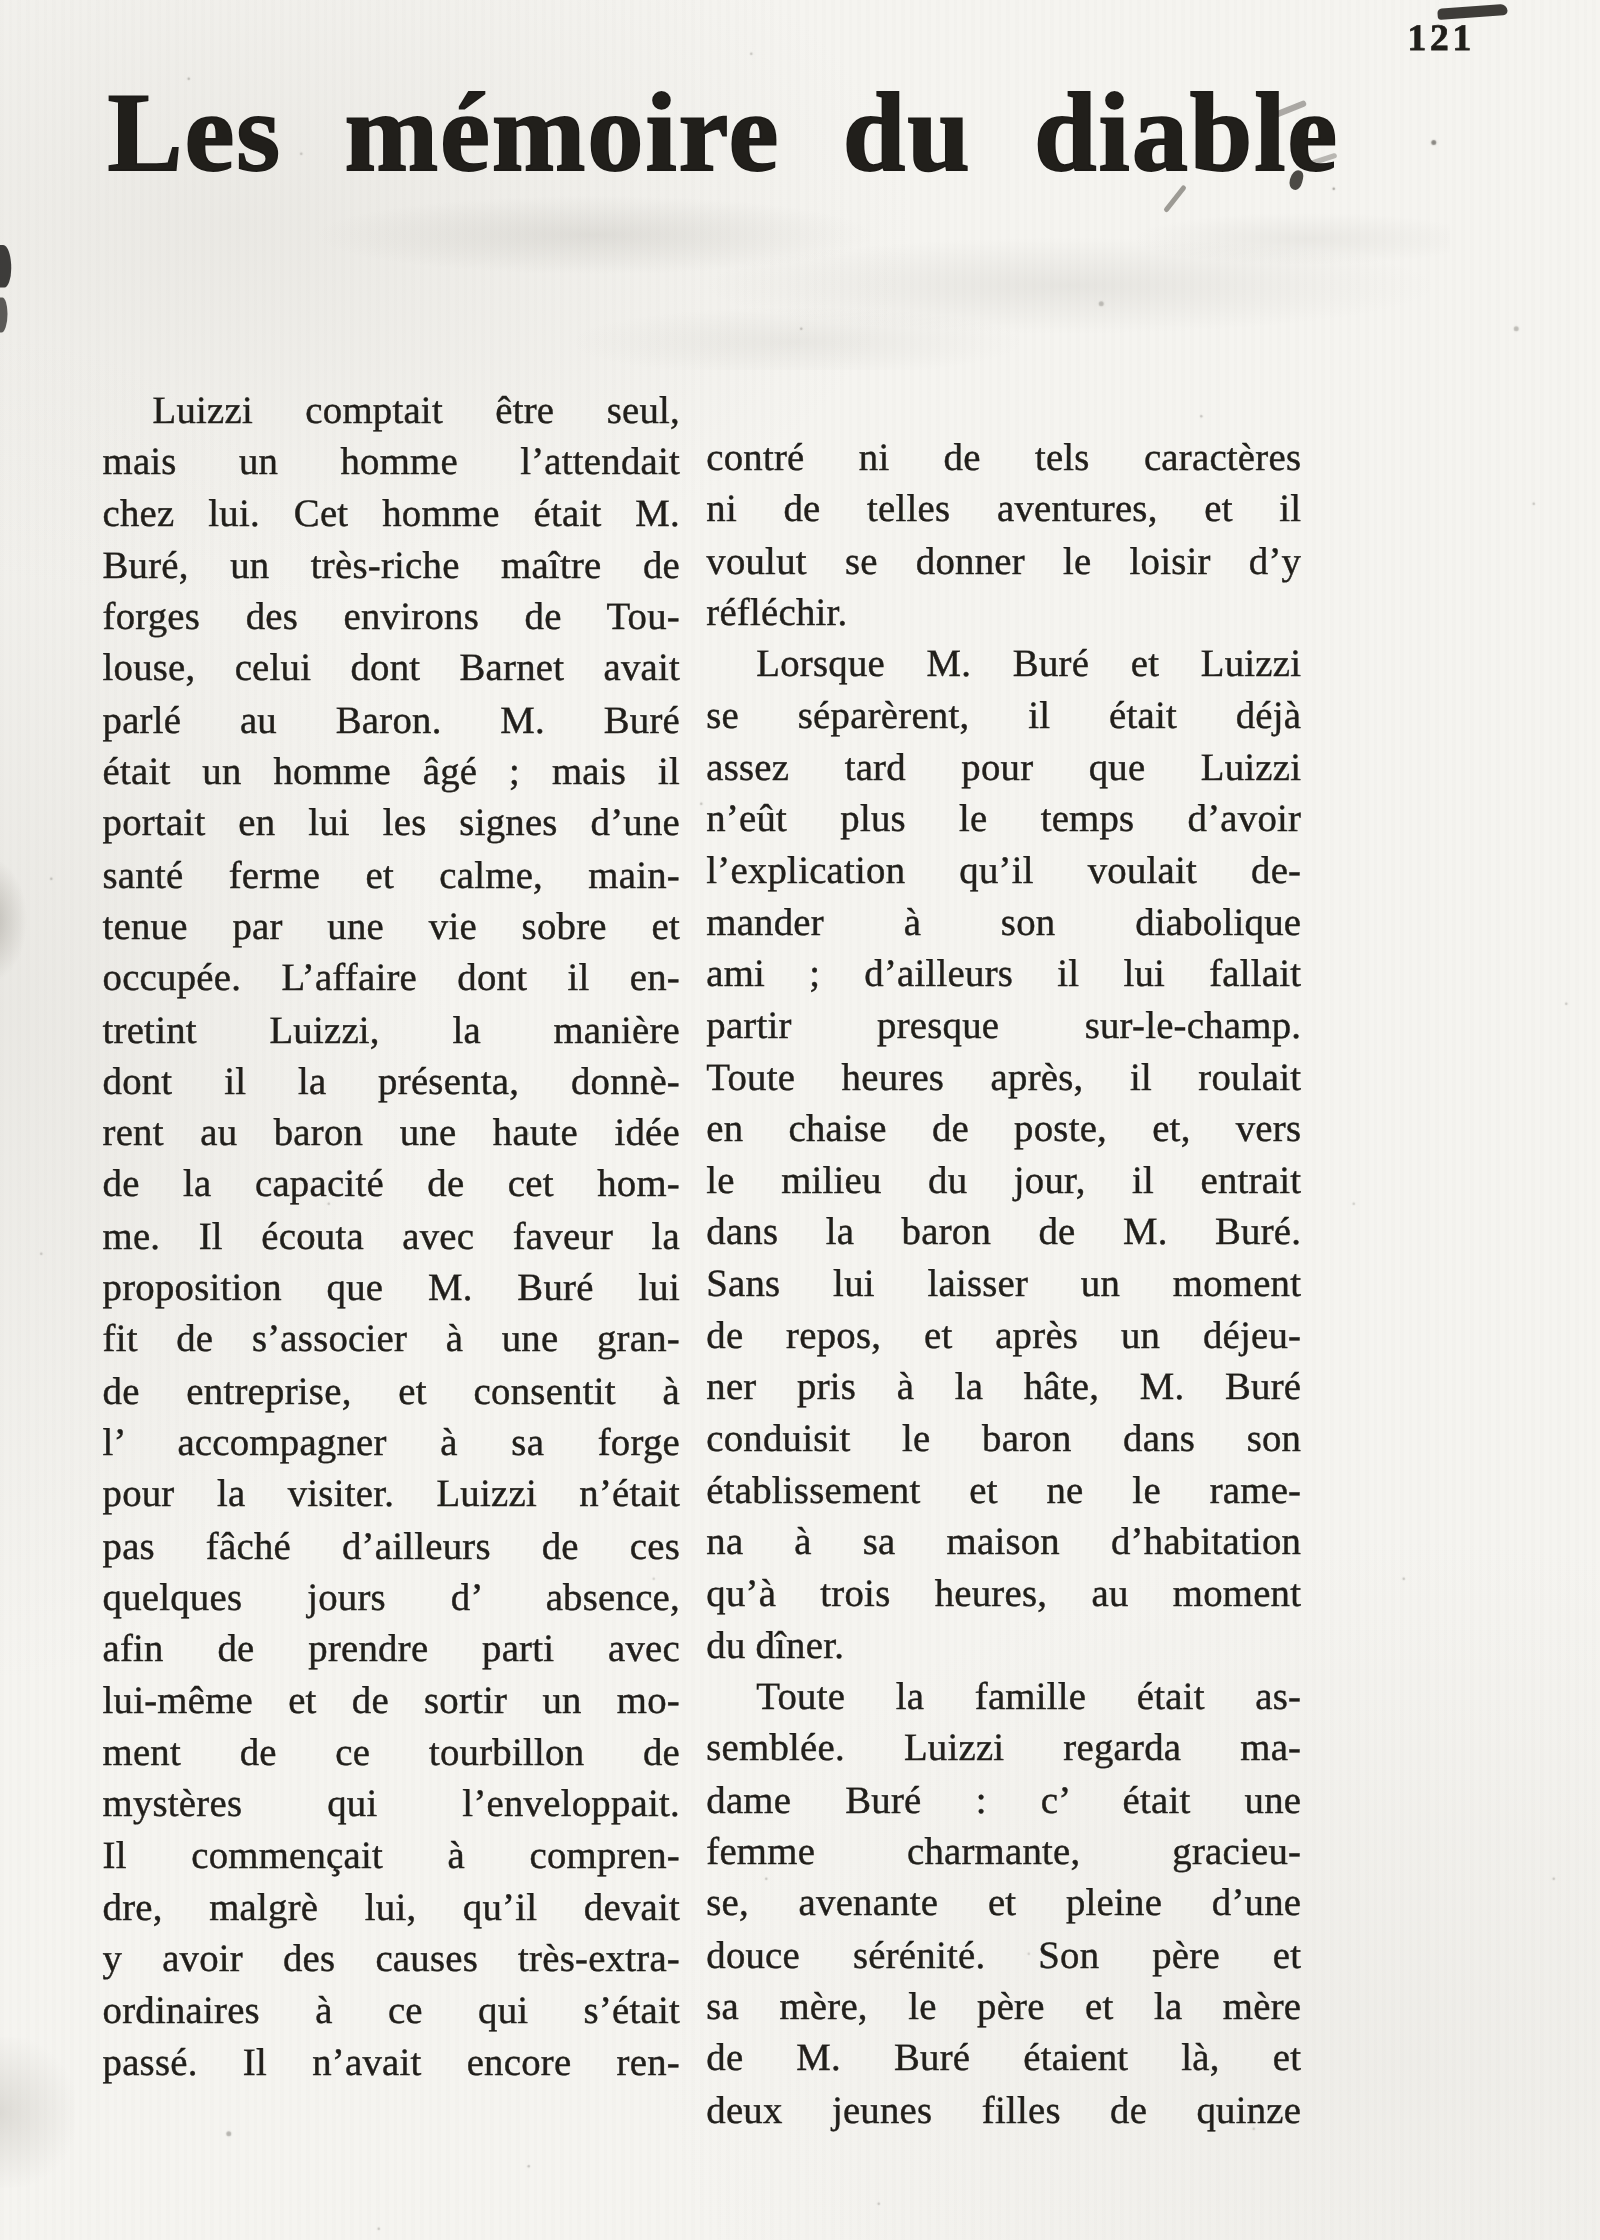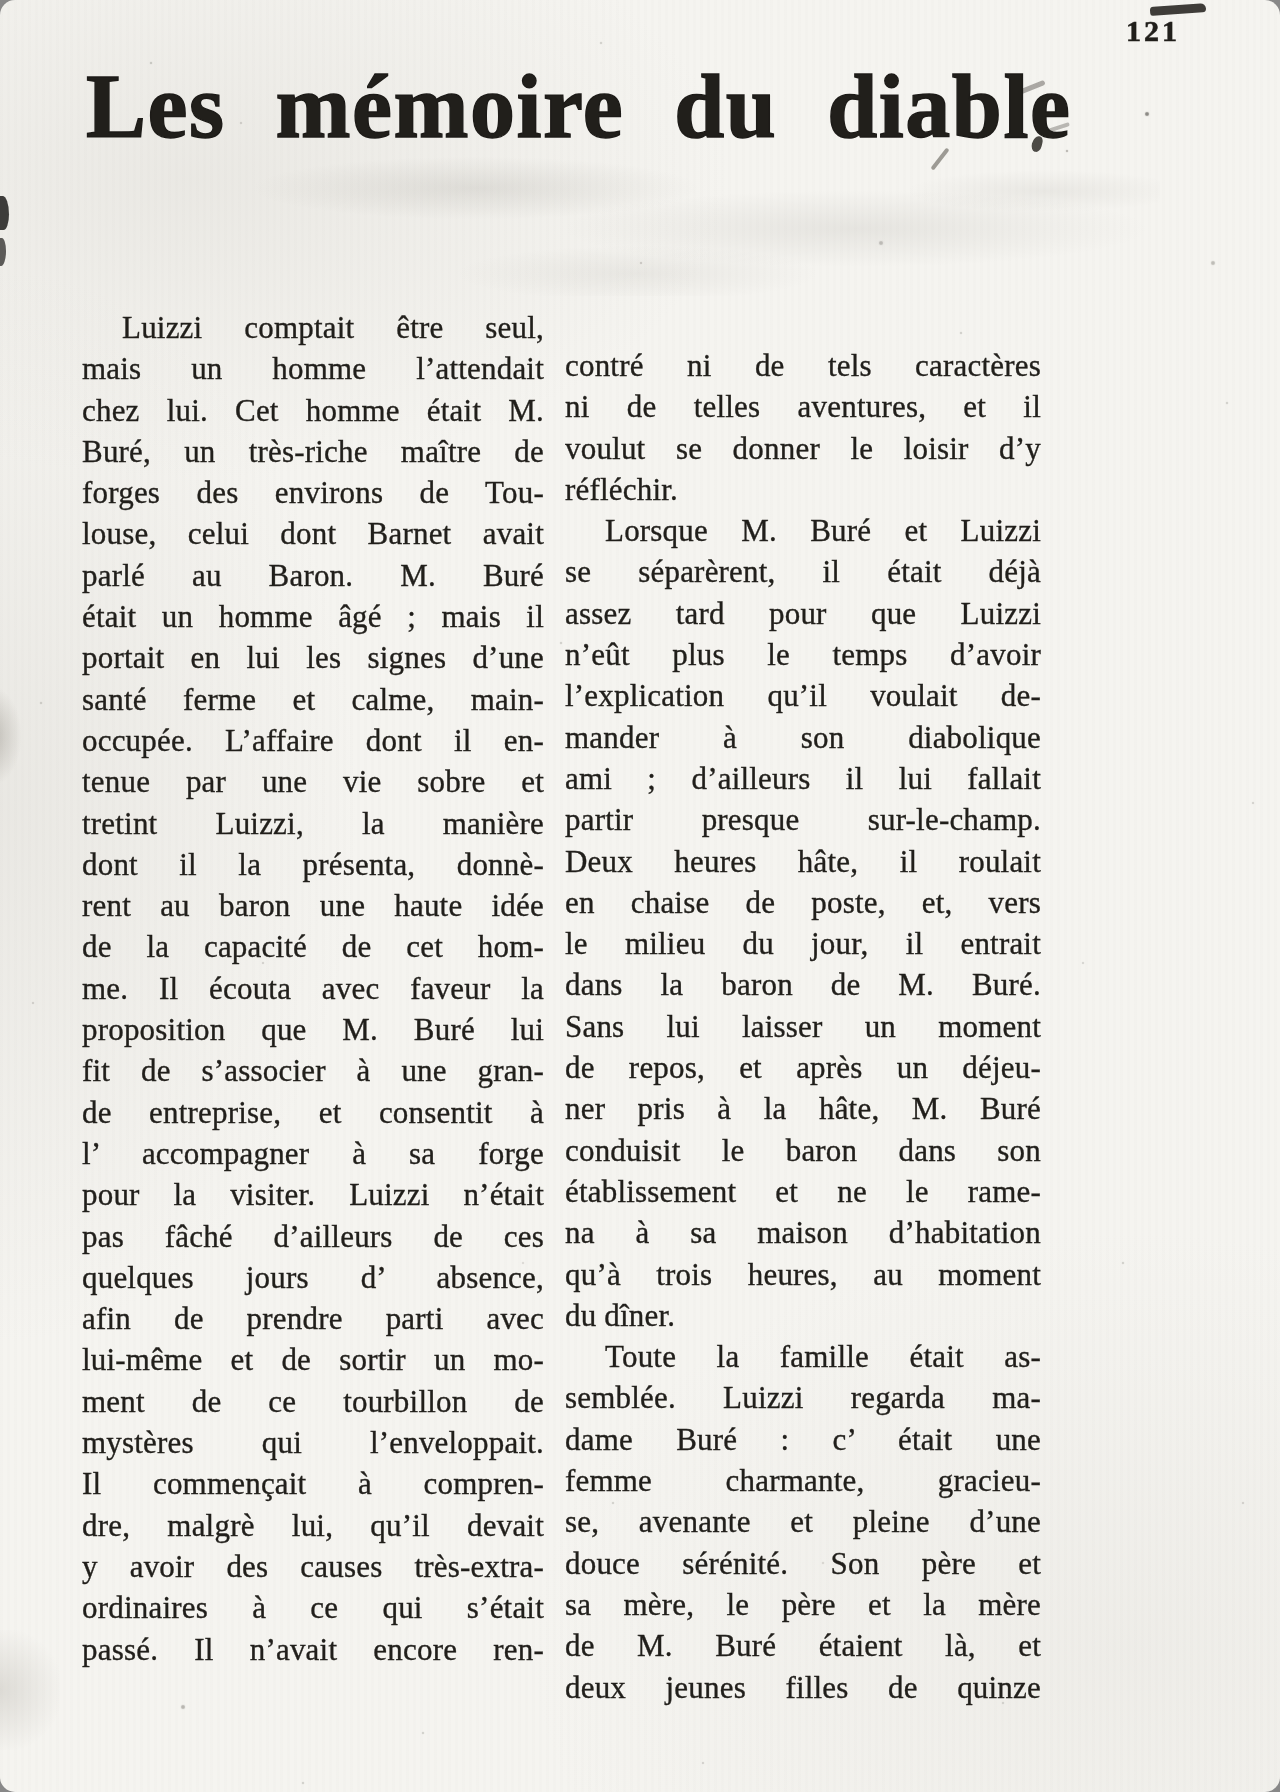--- a/index.html
+++ b/index.html
@@ -9,21 +9,20 @@
     margin:0 auto;
     overflow:hidden;
     background-color:#f5f4f0;
     background-image:
       radial-gradient(ellipse 900px 500px at 15% 10%, rgba(190,186,178,.20), transparent 60%),
       radial-gradient(ellipse 600px 900px at 0% 45%, rgba(180,176,168,.18), transparent 60%),
       radial-gradient(ellipse 1000px 700px at 88% 92%, rgba(196,192,184,.14), transparent 60%),
       repeating-linear-gradient(90deg, rgba(60,56,50,.012) 0 3px, transparent 3px 7px);
     font-family:"Liberation Serif", serif;
     color:#211f1b;
-    border-radius:15px;
   }
   
   .page-number{
     position:absolute; top:14px; left:1126px;
     font-size:30px; font-weight:700; letter-spacing:3px;
     -webkit-text-stroke:0.6px #211f1b;
   }
   .title{
     position:absolute; left:86px; top:62px; margin:0;
     font-family:"Liberation Serif", serif;
@@ -153,22 +152,22 @@
         <div class="line indent">Luizzi comptait être seul,</div>
         <div class="line">mais un homme l’attendait</div>
         <div class="line">chez lui. Cet homme était M.</div>
         <div class="line">Buré, un très-riche maître de</div>
         <div class="line">forges des environs de Tou-</div>
         <div class="line">louse, celui dont Barnet avait</div>
         <div class="line">parlé au Baron. M. Buré</div>
         <div class="line">était un homme âgé ; mais il</div>
         <div class="line">portait en lui les signes d’une</div>
         <div class="line">santé ferme et calme, main-</div>
+        <div class="line">tenue par une vie sobre et</div>
         <div class="line">occupée. L’affaire dont il en-</div>
-        <div class="line">tenue par une vie sobre et</div>
         <div class="line">tretint Luizzi, la manière</div>
         <div class="line">dont il la présenta, donnè-</div>
         <div class="line">rent au baron une haute idée</div>
         <div class="line">de la capacité de cet hom-</div>
         <div class="line">me. Il écouta avec faveur la</div>
         <div class="line">proposition que M. Buré lui</div>
         <div class="line">fit de s’associer à une gran-</div>
         <div class="line">de entreprise, et consentit à</div>
         <div class="line">l’ accompagner à sa forge</div>
         <div class="line">pour la visiter. Luizzi n’était</div>
@@ -190,21 +189,21 @@
         <div class="line">voulut se donner le loisir d’y</div>
         <div class="line end">réfléchir.</div>
         <div class="line indent">Lorsque M. Buré et Luizzi</div>
         <div class="line">se séparèrent, il était déjà</div>
         <div class="line">assez tard pour que Luizzi</div>
         <div class="line">n’eût plus le temps d’avoir</div>
         <div class="line">l’explication qu’il voulait de-</div>
         <div class="line">mander à son diabolique</div>
         <div class="line">ami ; d’ailleurs il lui fallait</div>
         <div class="line">partir presque sur-le-champ.</div>
-        <div class="line">Deux heures hâte, il roulait</div>
+        <div class="line">Toute heures après, il roulait</div>
         <div class="line">en chaise de poste, et, vers</div>
         <div class="line">le milieu du jour, il entrait</div>
         <div class="line">dans la baron de M. Buré.</div>
         <div class="line">Sans lui laisser un moment</div>
         <div class="line">de repos, et après un déjeu-</div>
         <div class="line">ner pris à la hâte, M. Buré</div>
         <div class="line">conduisit le baron dans son</div>
         <div class="line">établissement et ne le rame-</div>
         <div class="line">na à sa maison d’habitation</div>
         <div class="line">qu’à trois heures, au moment</div>

